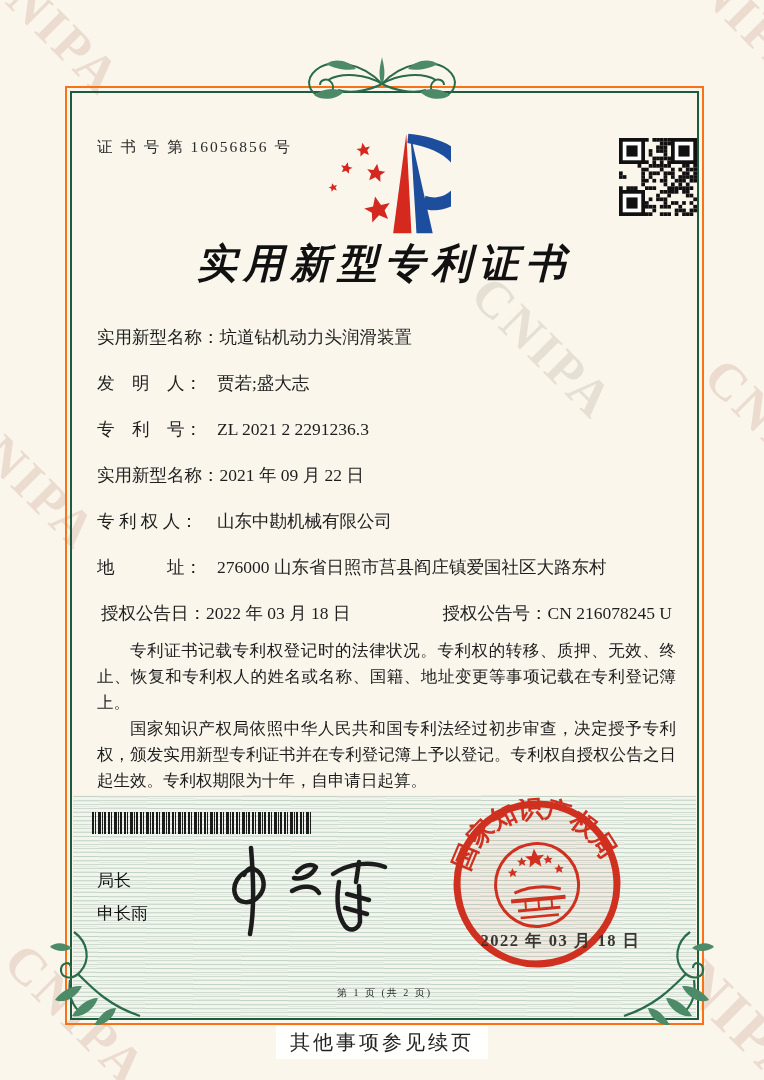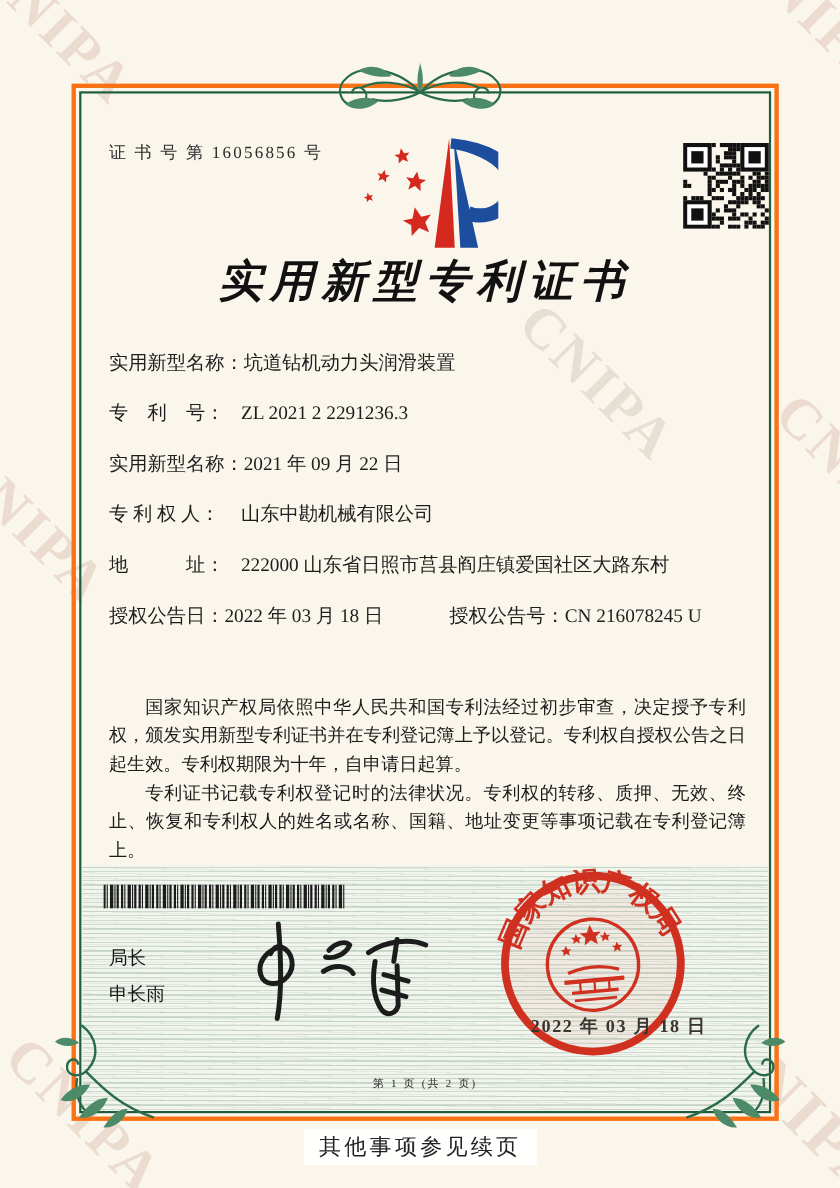--- a/index.html
+++ b/index.html
@@ -12,22 +12,22 @@
       transform:rotate(45deg);white-space:nowrap;pointer-events:none;}
   .wm1{left:-38px;top:-6px;}
   .wm2{left:652px;top:-18px;}
   .wm3{left:-62px;top:448px;}
   .wm4{left:455px;top:318px;color:rgba(190,180,165,0.33);}
   .wm5{left:688px;top:400px;}
   .wm6{left:-12px;top:985px;}
   .wm7{left:628px;top:975px;font-size:60px;}
 
   
-  .frame{position:absolute;left:65px;top:76px;width:635px;height:935px;
-         border:4px solid #f97316;background:transparent;}
+  .frame{position:absolute;left:65px;top:86px;width:635px;height:935px;
+         border:2px solid #f97316;background:transparent;}
   .frame::before{content:"";position:absolute;inset:3px;border:2.5px solid #1e5c40;}
   .guilloche{position:absolute;left:6px;right:6px;bottom:6px;height:222px;
       background:
         repeating-linear-gradient(0deg, rgba(120,160,130,0.30) 0 1px, rgba(255,255,255,0) 1px 4px),
         repeating-linear-gradient(1.2deg, rgba(120,160,130,0.12) 0 1px, rgba(255,255,255,0) 1px 5px),
         #f2f4ee;}
 
   
   .orn{position:absolute;pointer-events:none;}
   .orn-top{left:282px;top:56px;width:200px;height:50px;}
@@ -38,30 +38,30 @@
   .certno{position:absolute;left:30px;top:49px;font-size:15.5px;letter-spacing:2px;color:#2b2b2b;}
   .logo{position:absolute;left:252px;top:40px;width:132px;height:108px;}
   .qr{position:absolute;left:552px;top:50px;width:78px;height:78px;}
   .title{position:absolute;left:0;top:148px;width:100%;text-align:center;
          font-size:40px;font-weight:bold;letter-spacing:7px;color:#111;font-style:italic;}
 
   
   .fields{position:absolute;left:30px;right:26px;top:240px;font-size:17.5px;color:#1e1e1e;}
   .frow{margin-bottom:28px;white-space:nowrap;line-height:18px;}
   .frow .lab{display:inline-block;min-width:120px;}
-  .grantrow{display:flex;gap:60px;}
+  .grantrow{display:flex;gap:92px;justify-content:center;}
 
   
   .paras{position:absolute;left:30px;right:26px;top:550px;font-size:16.5px;
          line-height:26px;text-align:justify;color:#1c1c1c;}
   .paras p{margin:0;text-indent:2em;}
 
   
   .barcode{position:absolute;left:25px;top:724px;width:224px;height:22px;}
-  .signer{position:absolute;left:30px;top:776px;font-family:Liberation Mono, monospace;
+  .signer{position:absolute;left:30px;top:776px;font-family:Liberation Serif, serif;
           font-size:17px;color:#151515;line-height:33px;}
   .signature{position:absolute;left:152px;top:748px;width:190px;height:105px;}
   .seal{position:absolute;left:384px;top:710px;width:172px;height:172px;transform:rotate(-5deg);}
   .sealdate{position:absolute;left:406px;top:842px;width:175px;text-align:center;
             font-size:16.5px;letter-spacing:1.5px;color:#3a3530;font-weight:bold;}
   .pageind{position:absolute;left:0;top:898px;width:100%;text-align:center;
            font-size:10px;letter-spacing:2px;color:#2b2b2b;}
 
   .footnote{position:absolute;left:50%;top:1026px;transform:translateX(-50%);
             font-size:20px;letter-spacing:3px;color:#222;background:rgba(255,255,255,0.92);
@@ -258,40 +258,43 @@
       </svg>
   </div>
 
   <div class="title">实用新型专利证书</div>
 
   <div class="fields">
     <div class="frow">
       <span class="lab">实用新型名称：</span><span>坑道钻机动力头润滑装置</span>
     </div>
     <div class="frow">
+      <span class="lab">发　明　人：</span><span>贾若;盛大志</span>
+    </div>
+    <div class="frow">
       <span class="lab">专　利　号：</span><span>ZL 2021 2 2291236.3</span>
     </div>
     <div class="frow">
       <span class="lab">实用新型名称：</span><span>2021 年 09 月 22 日</span>
     </div>
     <div class="frow">
       <span class="lab">专 利 权 人：</span><span>山东中勘机械有限公司</span>
     </div>
     <div class="frow">
-      <span class="lab">地　　　址：</span><span>222000 山东省日照市莒县阎庄镇爱国社区大路东村</span>
+      <span class="lab">地　　　址：</span><span>276000 山东省日照市莒县阎庄镇爱国社区大路东村</span>
     </div>
     <div class="frow grantrow">
       <span><span>授权公告日：</span><span>2022 年 03 月 18 日</span></span>
       <span><span>授权公告号：</span><span>CN 216078245 U</span></span>
     </div>
   </div>
 
   <div class="paras">
+    <p>专利证书记载专利权登记时的法律状况。专利权的转移、质押、无效、终止、恢复和专利权人的姓名或名称、国籍、地址变更等事项记载在专利登记簿上。</p>
     <p>国家知识产权局依照中华人民共和国专利法经过初步审查，决定授予专利权，颁发实用新型专利证书并在专利登记簿上予以登记。专利权自授权公告之日起生效。专利权期限为十年，自申请日起算。</p>
-    <p>专利证书记载专利权登记时的法律状况。专利权的转移、质押、无效、终止、恢复和专利权人的姓名或名称、国籍、地址变更等事项记载在专利登记簿上。</p>
   </div>
 
   <div class="barcode">
     <svg id="bcsvg" viewBox="0 0 224 22" width="224" height="22">
         <rect x="0" y="0" width="2" height="22" fill="#1b1b1b"></rect>
         <rect x="3" y="0" width="1" height="22" fill="#1b1b1b"></rect>
         <rect x="6" y="0" width="3" height="22" fill="#1b1b1b"></rect>
         <rect x="10" y="0" width="1" height="22" fill="#1b1b1b"></rect>
         <rect x="12" y="0" width="2" height="22" fill="#1b1b1b"></rect>
         <rect x="16" y="0" width="2" height="22" fill="#1b1b1b"></rect>

